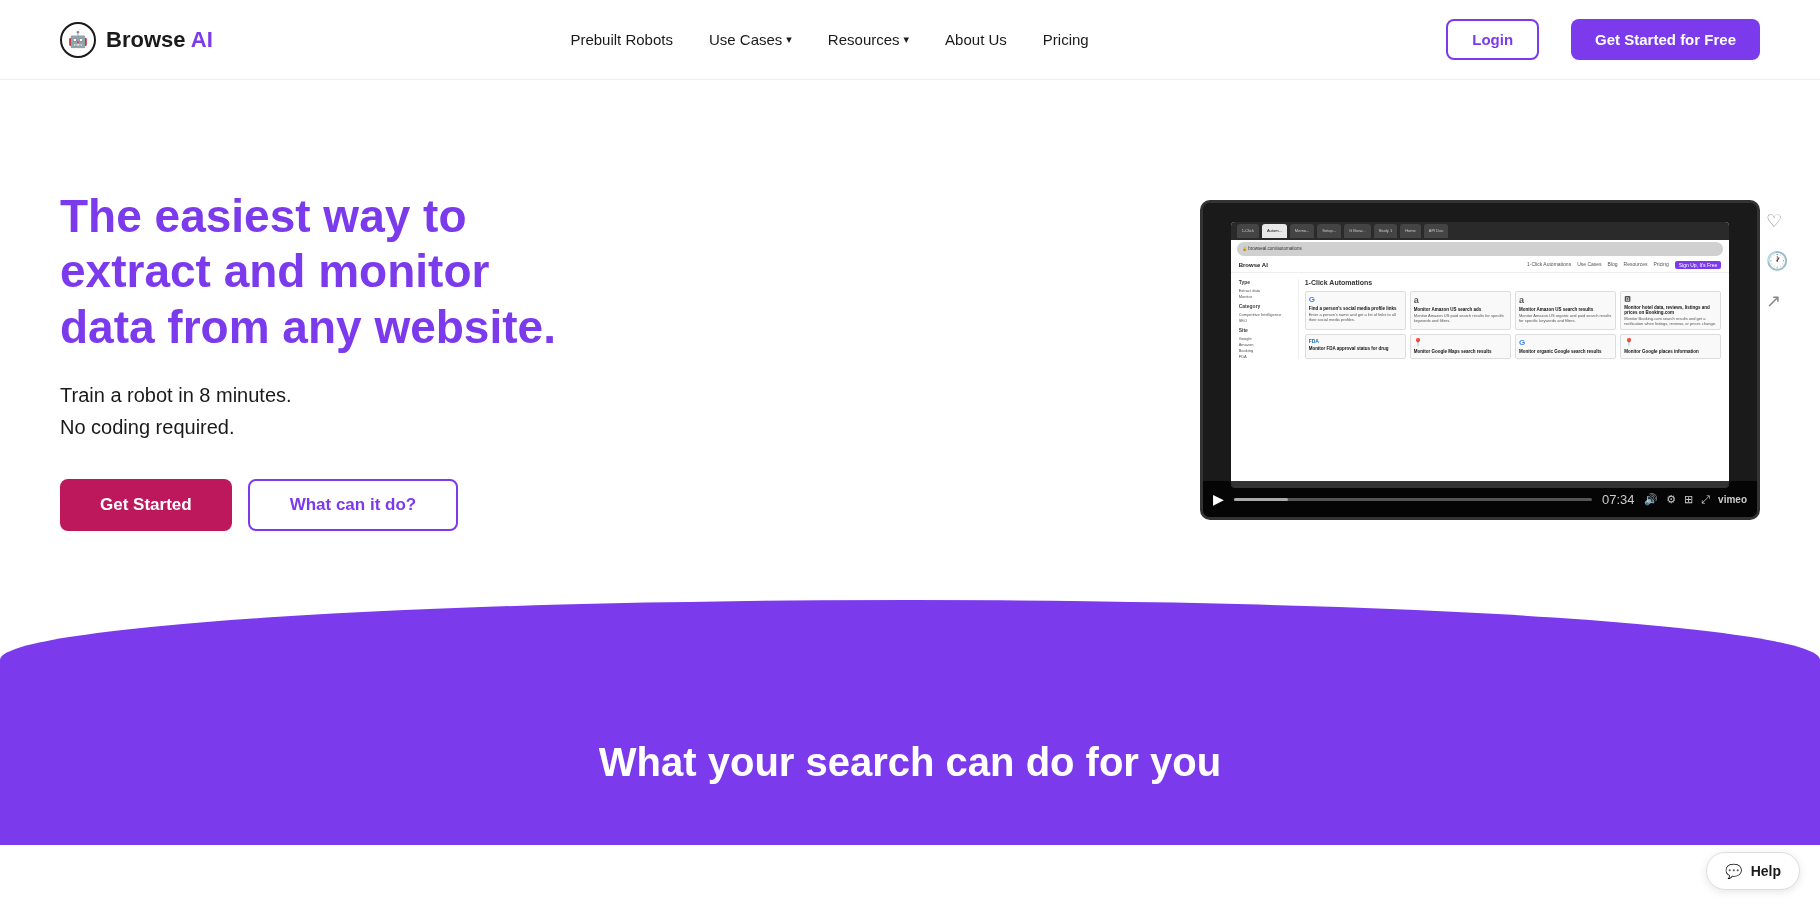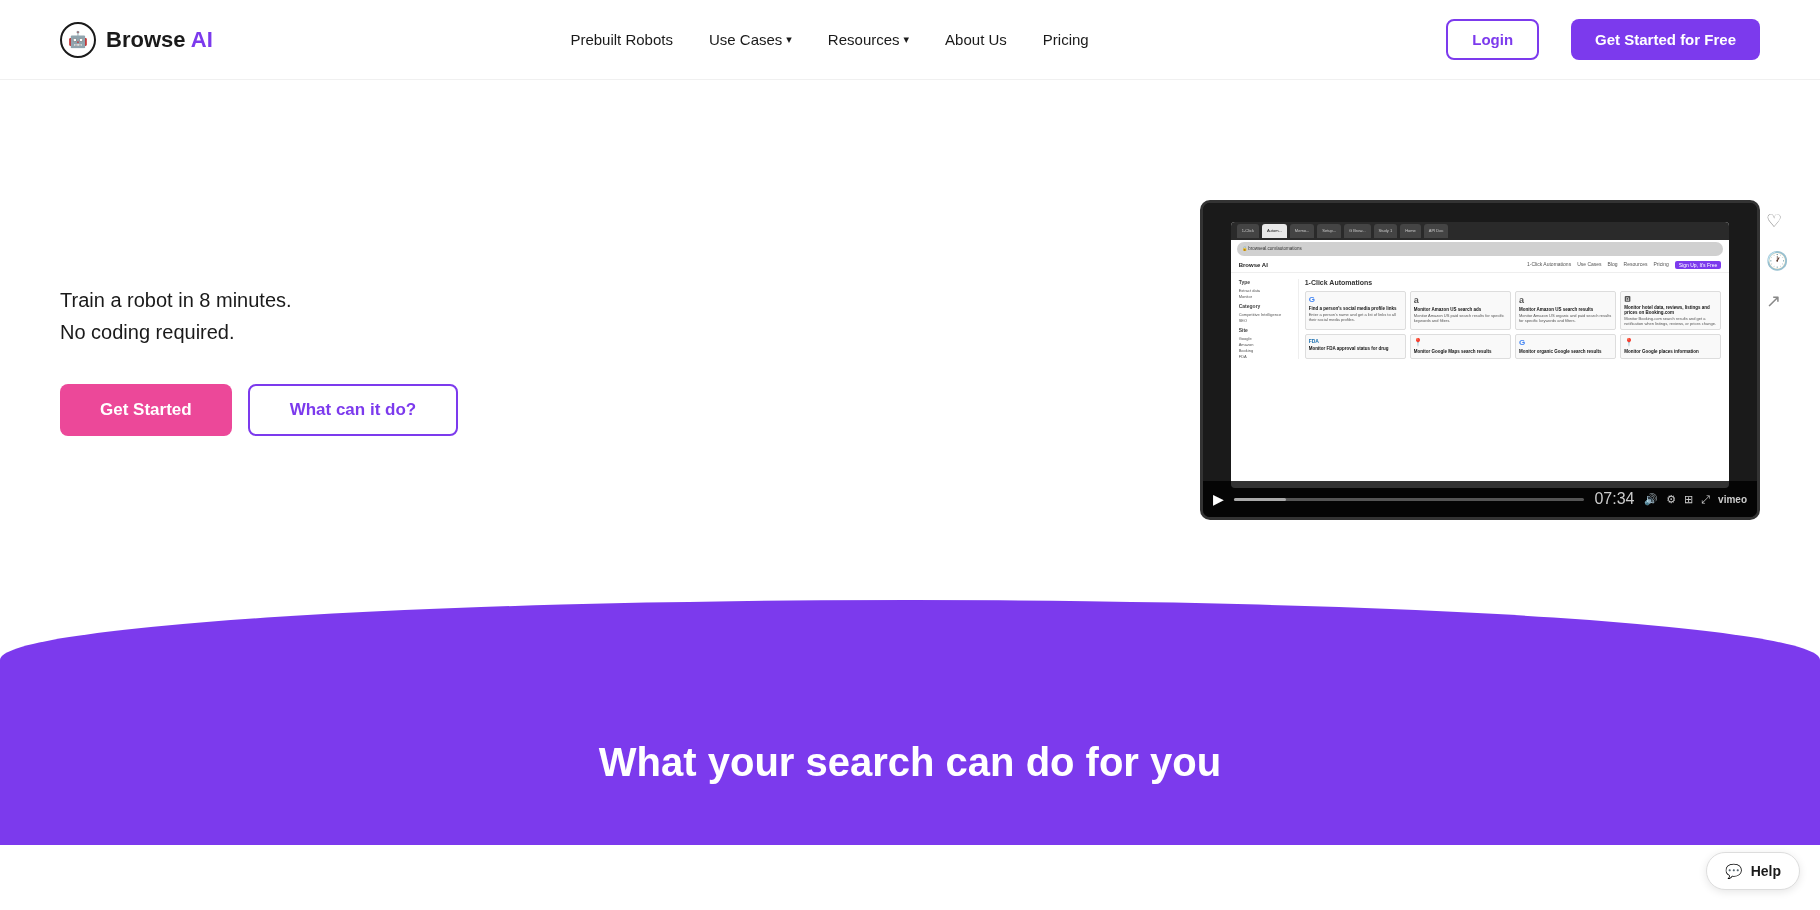--- a/index.html
+++ b/index.html
@@ -43,21 +43,21 @@
     .hero-left { max-width: 520px; }
     .hero-heading {
       font-size: 46px; font-weight: 700; color: #7c3aed; line-height: 1.2;
       margin-bottom: 24px;
     }
     .hero-sub {
       font-size: 20px; color: #1a1a1a; line-height: 1.6; margin-bottom: 36px; font-weight: 400;
     }
     .hero-buttons { display: flex; gap: 16px; }
     .btn-get-started {
-      padding: 16px 40px; background: #ec4899; color: #fff; border: none;
+      padding: 16px 40px; background: #be185d; color: #fff; border: none;
       border-radius: 8px; font-size: 17px; font-weight: 600; cursor: pointer;
     }
     .btn-what {
       padding: 0 40px; background: #fff; color: #7c3aed;
       border: 2px solid #7c3aed; border-radius: 8px; font-size: 17px; font-weight: 600;
       cursor: pointer;
     }
 
     
     .hero-right { flex-shrink: 0; }
@@ -87,21 +87,21 @@
     .video-icon { width: 24px; height: 24px; color: #888; font-size: 18px; cursor: pointer; }
     
     .video-controls {
       position: absolute; bottom: 0; left: 0; right: 0; height: 36px;
       background: rgba(0,0,0,0.8); display: flex; align-items: center;
       padding: 0 10px; gap: 10px;
     }
     .play-btn { color: #fff; font-size: 14px; cursor: pointer; }
     .progress-bar { flex: 1; height: 3px; background: #555; border-radius: 2px; position: relative; }
     .progress-fill { width: 15%; height: 100%; background: #aaa; border-radius: 2px; }
-    .time-label { color: #ccc; font-size: 16px; }
+    .time-label { color: #ccc; font-size: 13px; }
     .control-icons { display: flex; gap: 8px; align-items: center; color: #ccc; font-size: 11px; }
     .vimeo-logo { color: #ccc; font-size: 10px; font-weight: 700; }
     
     .avatar-overlay {
       position: absolute; top: 8px; left: 8px; width: 36px; height: 36px;
       border-radius: 50%; background: #6b7280; border: 2px solid #fff;
       overflow: hidden; display: flex; align-items: center; justify-content: center;
       color: #fff; font-size: 14px;
     }
     
@@ -181,20 +181,21 @@
   </div>
 
   <div class="nav-actions">
     <button class="btn-login">Login</button>
     <button class="btn-cta">Get Started for Free</button>
   </div>
 </nav>
 
 <section class="hero">
   <div class="hero-left">
+    <h1 class="hero-heading">The easiest way to extract and monitor data from any website.</h1>
     <p class="hero-sub">
       <span>Train a robot in 8 minutes.</span><br>
       <span>No coding required.</span>
     </p>
     <div class="hero-buttons">
       <button class="btn-get-started">Get Started</button>
       <button class="btn-what">What can it do?</button>
     </div>
   </div>
 

